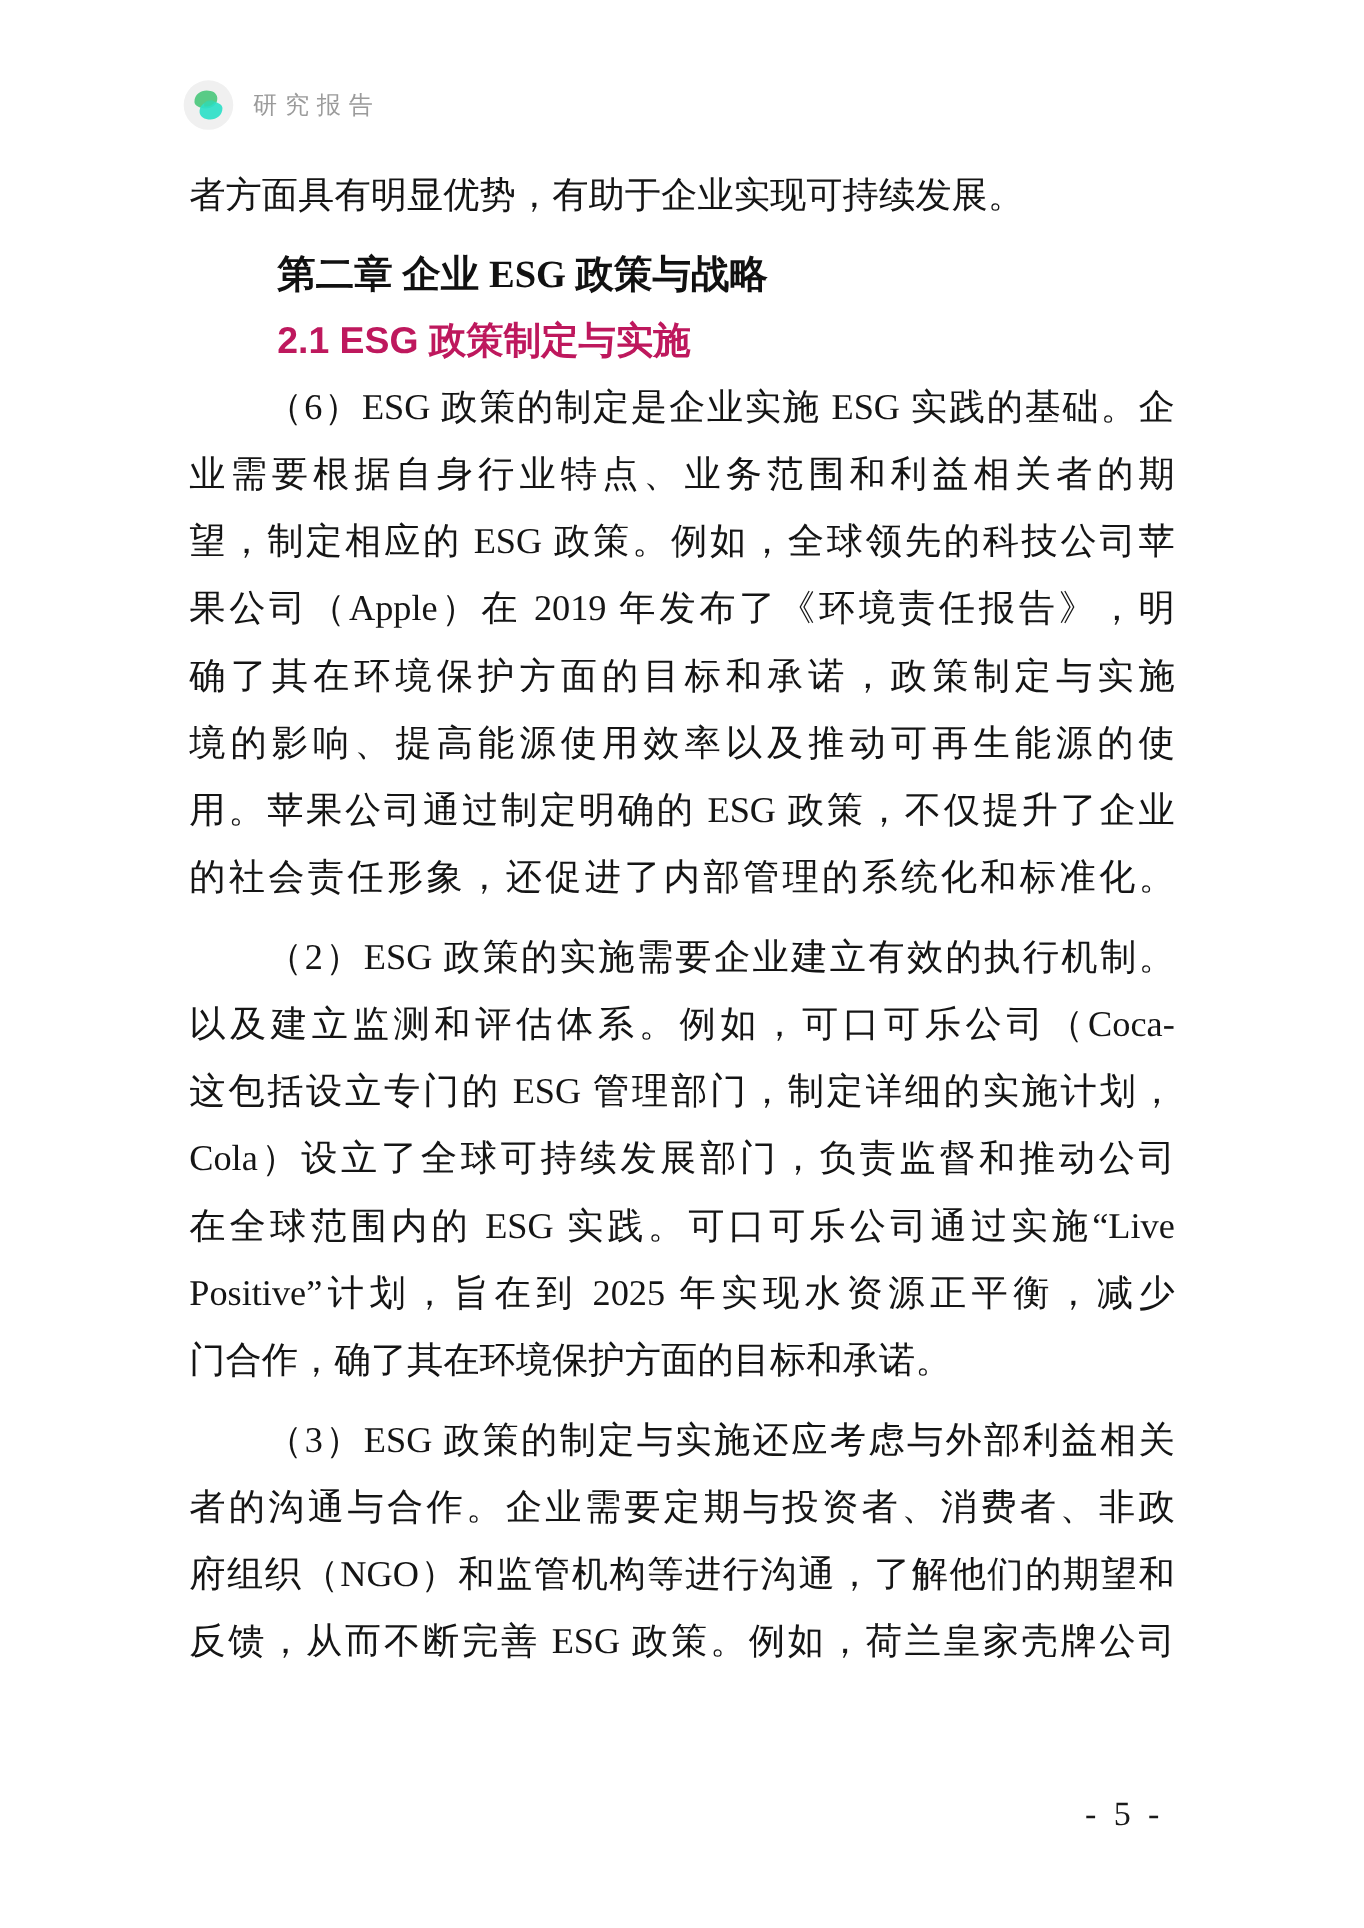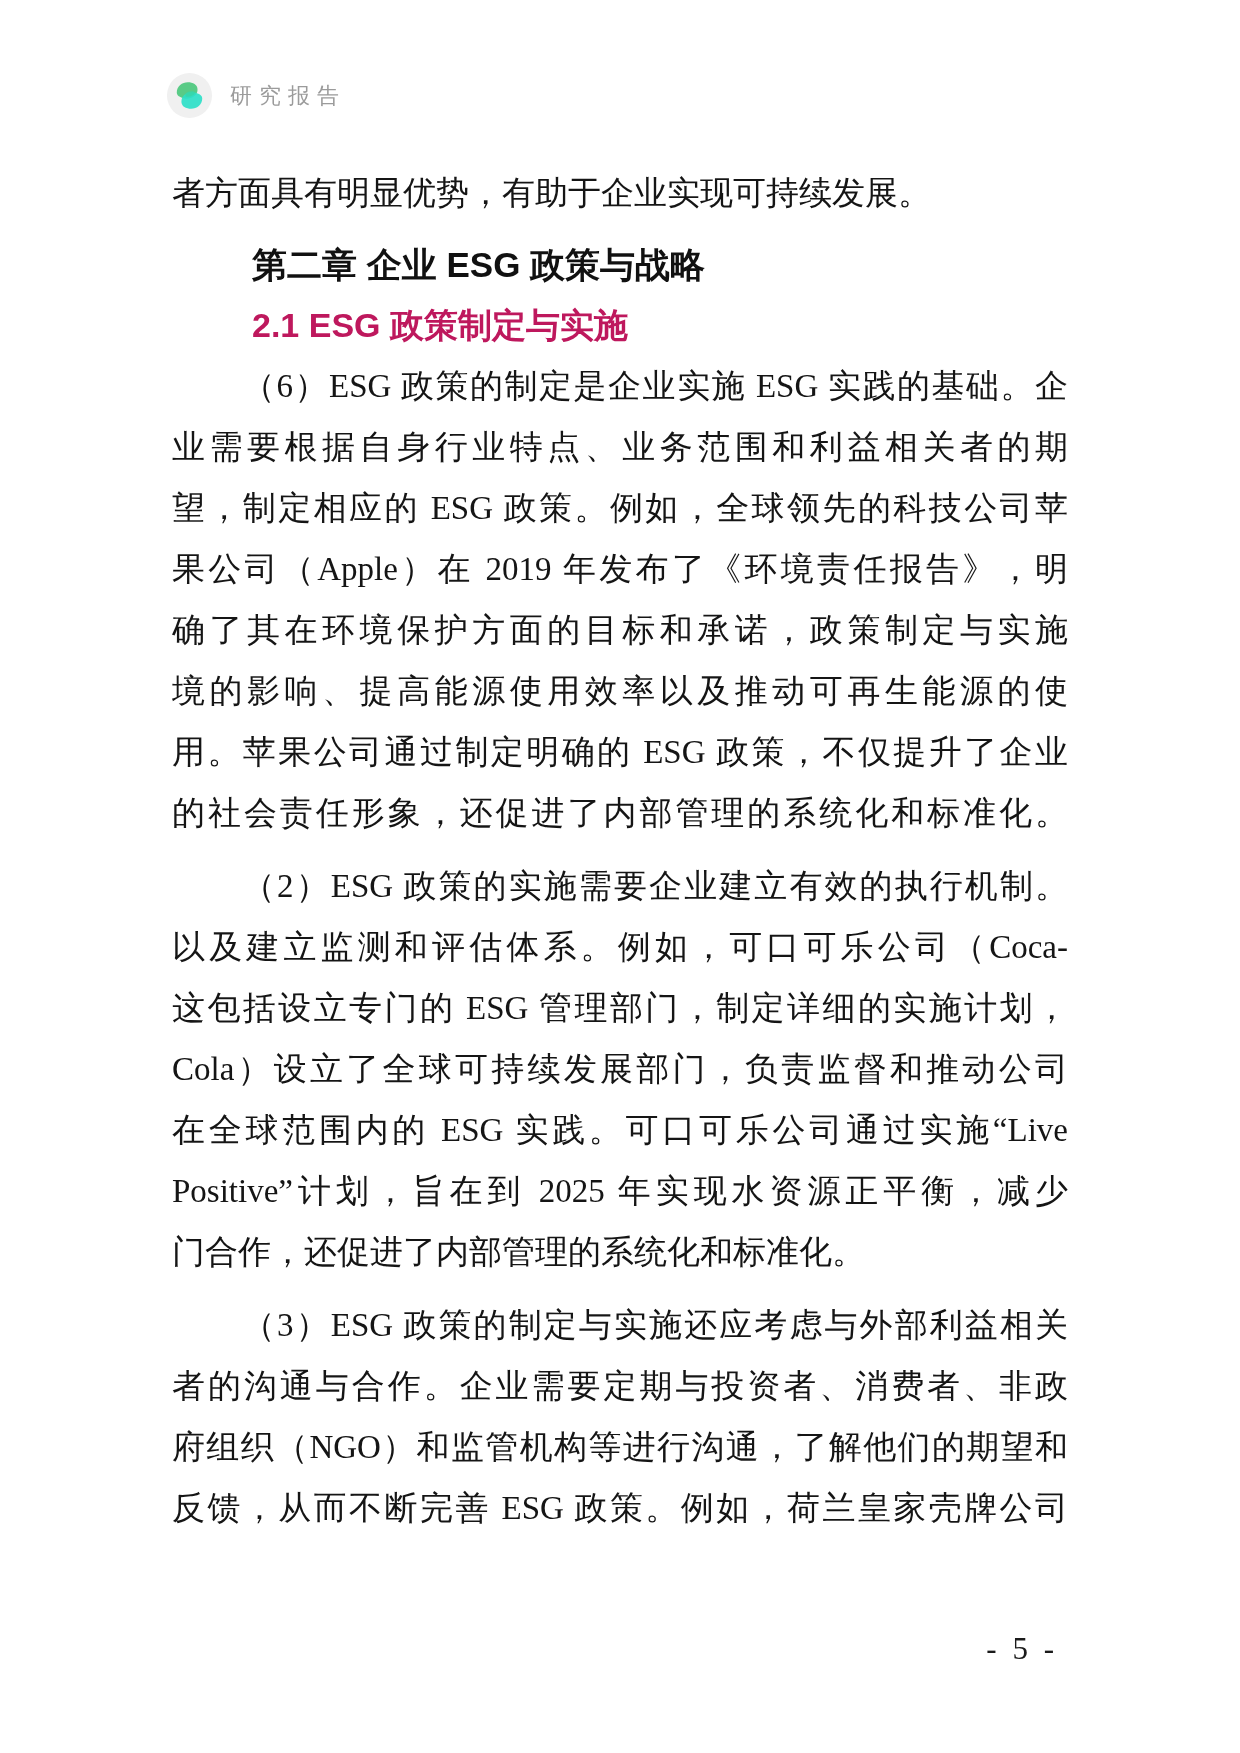--- a/index.html
+++ b/index.html
@@ -13,34 +13,34 @@
   }
   
   .brand{position:absolute;left:166px;top:72px;display:flex;align-items:center;gap:17px;}
   .logo{width:47px;height:47px;display:block;}
   .logo svg{width:47px;height:47px;display:block;}
   .brand-text{
     font-size:22px;color:#9b9b9b;letter-spacing:7px;
     font-family:"Liberation Serif","DejaVu Serif",serif;
   }
   
-  .content{position:absolute;left:172px;top:163px;width:896px;}
+  .content{position:absolute;left:172px;top:148px;width:896px;}
   .line{
     font-size:33px;
     line-height:61px;height:61px;
     text-align:justify;
     text-align-last:justify;
     overflow:hidden;
     white-space:normal;
   }
   .line.short{text-align-last:left;}
   .line.indent{text-indent:70px;}
   .chapter{
     margin:10px 0 0 0;padding-left:80px;height:61px;
-    font-family:Liberation Sans, sans-serif;
+    font-family:Liberation Serif, serif;
     font-weight:700;font-size:35px;line-height:61px;
     color:#111;
   }
   .section{
     margin:0;padding-left:80px;height:61px;
     font-family:"Liberation Sans","DejaVu Sans",sans-serif;
     font-weight:700;font-size:34px;line-height:61px;
     color:#be185d;
   }
   .para{margin:0;}
@@ -87,21 +87,21 @@
       <div class="line">的社会责任形象，还促进了内部管理的系统化和标准化。</div>
     </section>
 
     <section class="para gap">
       <div class="line indent">（2）ESG 政策的实施需要企业建立有效的执行机制。</div>
       <div class="line">以及建立监测和评估体系。例如，可口可乐公司（Coca-</div>
       <div class="line">这包括设立专门的 ESG 管理部门，制定详细的实施计划，</div>
       <div class="line">Cola）设立了全球可持续发展部门，负责监督和推动公司</div>
       <div class="line">在全球范围内的 ESG 实践。可口可乐公司通过实施“Live</div>
       <div class="line">Positive”计划，旨在到 2025 年实现水资源正平衡，减少</div>
-      <div class="line short">门合作，还促进了内部管理的系统化和标准化。</div>
+      <div class="line short">门合作，确了其在环境保护方面的目标和承诺。</div>
     </section>
 
     <section class="para gap">
       <div class="line indent">（3）ESG 政策的制定与实施还应考虑与外部利益相关</div>
       <div class="line">者的沟通与合作。企业需要定期与投资者、消费者、非政</div>
       <div class="line">府组织（NGO）和监管机构等进行沟通，了解他们的期望和</div>
       <div class="line">反馈，从而不断完善 ESG 政策。例如，荷兰皇家壳牌公司</div>
     </section>
 
   </main>

